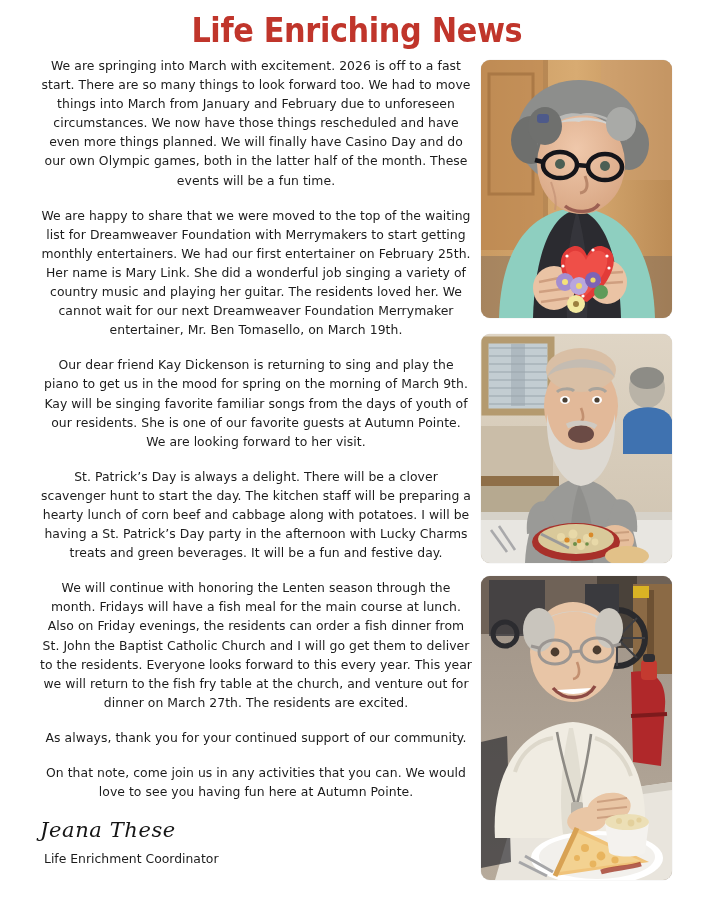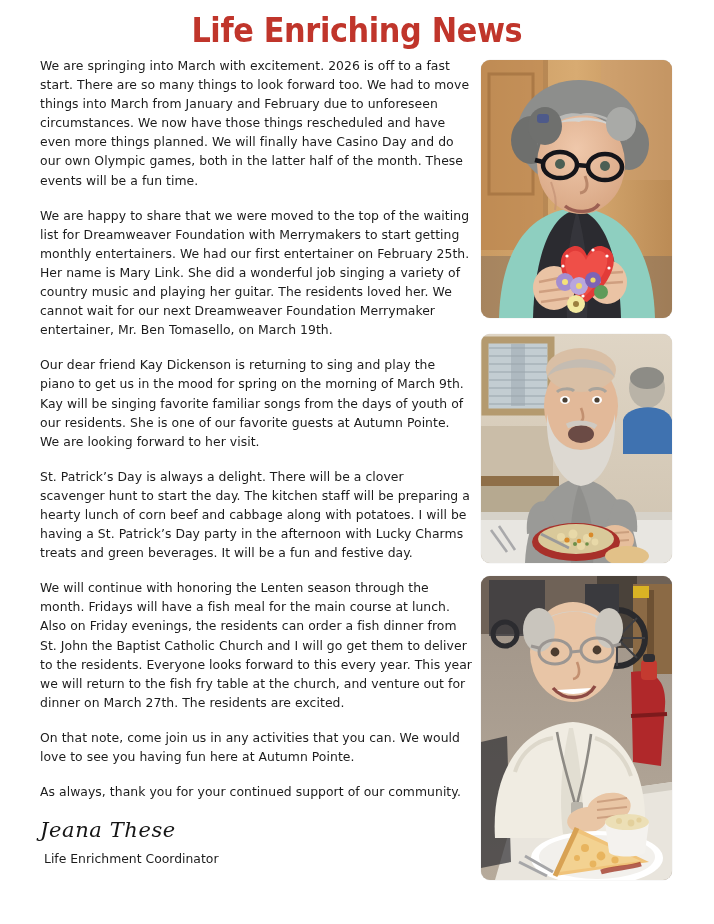--- a/index.html
+++ b/index.html
@@ -44,21 +44,21 @@
   
   .letter {
     position: absolute;
     left: 40px;
     top: 56px;
     width: 432px;
   }
   .para {
     font-size: 12.4px;
     line-height: 19.1px;
-    text-align: left;
+    text-align: center;
     margin: 0 0 16px 0;
     color: #1c1c1c;
     letter-spacing: 0.05px;
   }
   .para:last-child { margin-bottom: 0; }
 
   .closing-block { margin-top: 16px; }
   .sign-off {
     font-size: 12.4px;
     line-height: 19.1px;
@@ -109,22 +109,22 @@
   <div class="masthead">
     <span class="masthead-title" id="masthead-title" style="color: rgb(192, 53, 43);">Life Enriching News</span>
   </div>
 
   <div class="letter">
     <p class="para">We are springing into March with excitement. 2026 is off to a fast start. There are so many things to look forward too.  We had to move things into March from January and February due to unforeseen circumstances. We now have those things rescheduled and have even more things planned. We will finally have Casino Day and do our own Olympic games, both in the latter half of the month. These events will be a fun time.</p>
     <p class="para">We are happy to share that we were moved to the top of the waiting list for Dreamweaver Foundation with Merrymakers to start getting monthly entertainers. We had our first entertainer on February 25th. Her name is Mary Link. She did a wonderful job singing a variety of country music and playing her guitar. The residents loved her. We cannot wait for our next Dreamweaver Foundation Merrymaker entertainer, Mr. Ben Tomasello, on March 19th.</p>
     <p class="para">Our dear friend Kay Dickenson is returning to sing and play the piano to get us in the mood for spring on the morning of March 9th. Kay will be singing favorite familiar songs from the days of youth of our residents. She is one of our favorite guests at Autumn Pointe. We are looking forward to her visit.</p>
     <p class="para">St. Patrick’s Day is always a delight. There will be a clover scavenger hunt to start the day. The kitchen staff will be preparing a hearty lunch of corn beef and cabbage along with potatoes. I will be having a St. Patrick’s Day party in the afternoon with Lucky Charms treats and green beverages. It will be a fun and festive day.</p>
     <p class="para">We will continue with honoring the Lenten season through the month. Fridays will have a fish meal for the main course at lunch. Also on Friday evenings, the residents can order a fish dinner from St. John the Baptist Catholic Church and I will go get them to deliver to the residents. Everyone looks forward to this every year. This year we will return to the fish fry table at the church, and venture out for dinner on March 27th. The residents are excited.</p>
+    <p class="para">As always, thank you for your continued support of our community.</p>
     <p class="para">On that note, come join us in any activities that you can. We would love to see you having fun here at Autumn Pointe.</p>
-    <p class="para">As always, thank you for your continued support of our community.</p>
 
     <div class="closing-block">
       <p class="signature">Jeana These</p>
       <p class="job-title">Life Enrichment Coordinator</p>
     </div>
   </div>
 
   <div class="photo-col">
 
     <div class="photo" id="photo-1">

